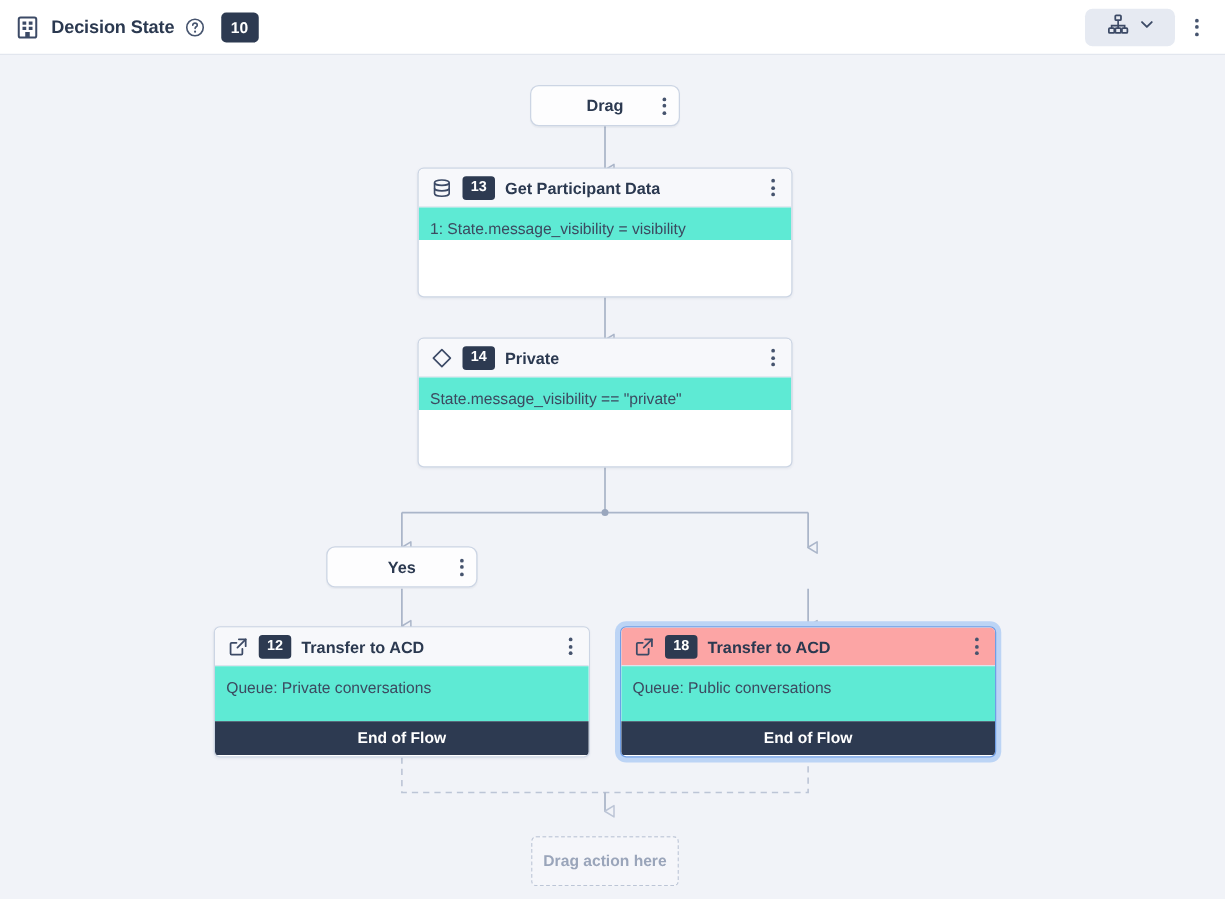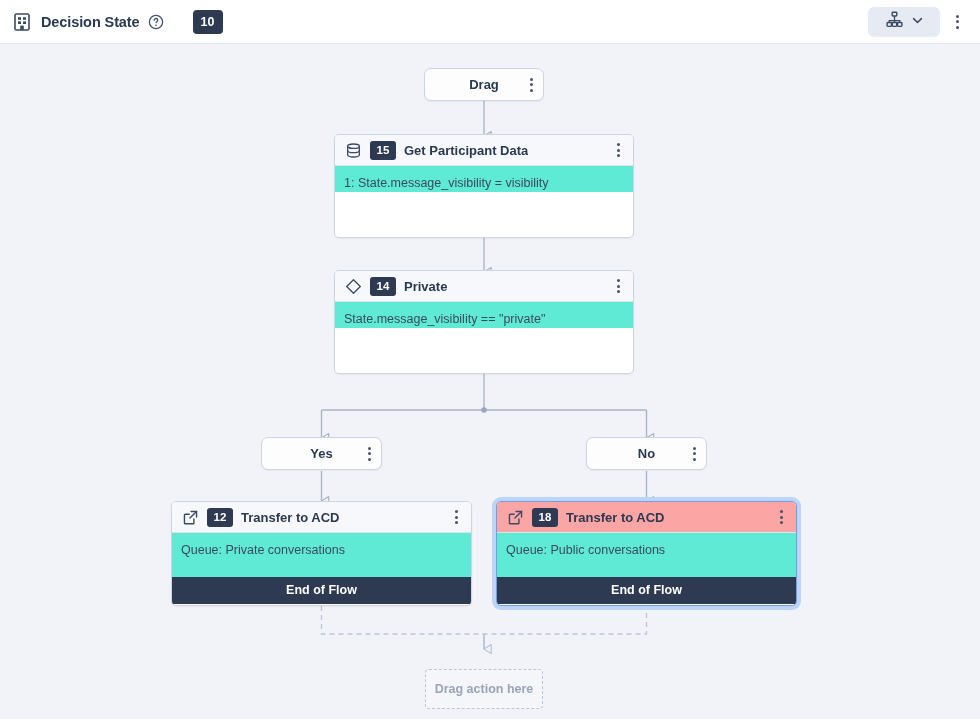--- a/index.html
+++ b/index.html
@@ -28,21 +28,21 @@
     font-size: 14.5px; font-weight: bold; color: #2b3950;
     letter-spacing: -0.1px;
   }
   .help-icon { width: 16px; height: 16px; display:block; margin-left: -1px; }
   .count-badge {
     background: #2d3a51; color: #ffffff;
     font-size: 12.5px; font-weight: bold;
     border-radius: 4px;
     min-width: 30px; height: 24px;
     display: flex; align-items: center; justify-content: center;
-    padding: 0 7px; margin-left: 20px;
+    padding: 0 7px; margin-left: 4px;
   }
   .topbar-right {
     margin-left: auto; display: flex; align-items: center; gap: 4px; padding-right: 10px;
   }
   .view-select {
     background: #e6eaf2;
     border: none; border-radius: 6px;
     height: 30px; width: 72px;
     display: flex; align-items: center; justify-content: center; gap: 7px;
     cursor: pointer;
@@ -244,21 +244,21 @@
 
   <div class="node card" style="left:334px; top:90px; width:300px; height:104px;">
     <div class="card-head">
       <span class="node-icon">
         <svg viewBox="0 0 18 18" width="17" height="17">
           <ellipse cx="9" cy="4.4" rx="6.2" ry="2.3" fill="none" stroke="#3c4a66" stroke-width="1.4"></ellipse>
           <path d="M2.8 4.4v9.2c0 1.27 2.78 2.3 6.2 2.3s6.2-1.03 6.2-2.3V4.4" fill="none" stroke="#3c4a66" stroke-width="1.4"></path>
           <path d="M2.8 9c0 1.27 2.78 2.3 6.2 2.3s6.2-1.03 6.2-2.3" fill="none" stroke="#3c4a66" stroke-width="1.4"></path>
         </svg>
       </span>
-      <span class="id-badge">15</span>
+      <span class="id-badge">13</span>
       <span class="card-title">Get Participant Data</span>
       <div class="kebab-btn">
         <span class="kebab">
             <i></i>
             <i></i>
             <i></i>
           </span>
       </div>
     </div>
     <div class="card-body">1: State.message_visibility = visibility</div>
@@ -288,30 +288,20 @@
     <span class="pill-label">Yes</span>
     <div class="kebab-btn">
       <span class="kebab">
           <i></i>
           <i></i>
           <i></i>
         </span>
     </div>
   </div>
 
-  <div class="node pill" style="left:586px; top:393px; width:121px;">
-    <span class="pill-label">No</span>
-    <div class="kebab-btn">
-      <span class="kebab">
-          <i></i>
-          <i></i>
-          <i></i>
-        </span>
-    </div>
-  </div>
 
   <div class="node card" style="left:171px; top:457px; width:301px; height:105px;">
     <div class="card-head">
       <span class="node-icon">
         <svg viewBox="0 0 18 18" width="17" height="17">
           <path d="M9.6 2.6h5.8v5.8" fill="none" stroke="#3c4a66" stroke-width="1.5" stroke-linecap="round" stroke-linejoin="round"></path>
           <path d="M15.4 2.6 L8.4 9.6" fill="none" stroke="#3c4a66" stroke-width="1.5" stroke-linecap="round"></path>
           <path d="M12.6 10.6v4.1a.9.9 0 0 1-.9.9H3.5a.9.9 0 0 1-.9-.9V6.5a.9.9 0 0 1 .9-.9h4.1" fill="none" stroke="#3c4a66" stroke-width="1.5" stroke-linecap="round" stroke-linejoin="round"></path>
         </svg>
       </span>

